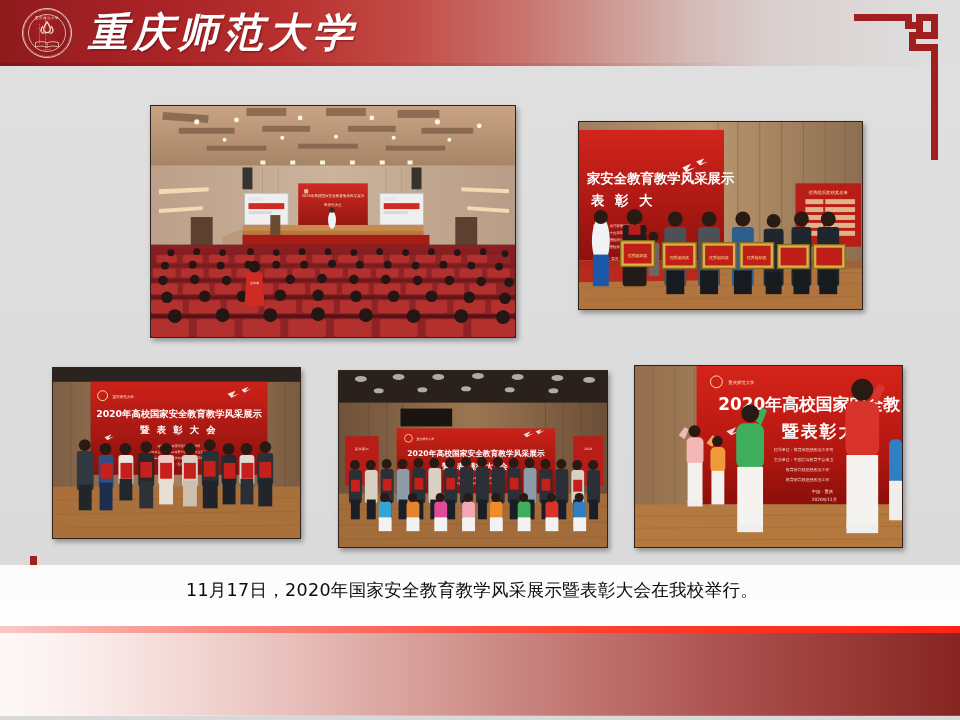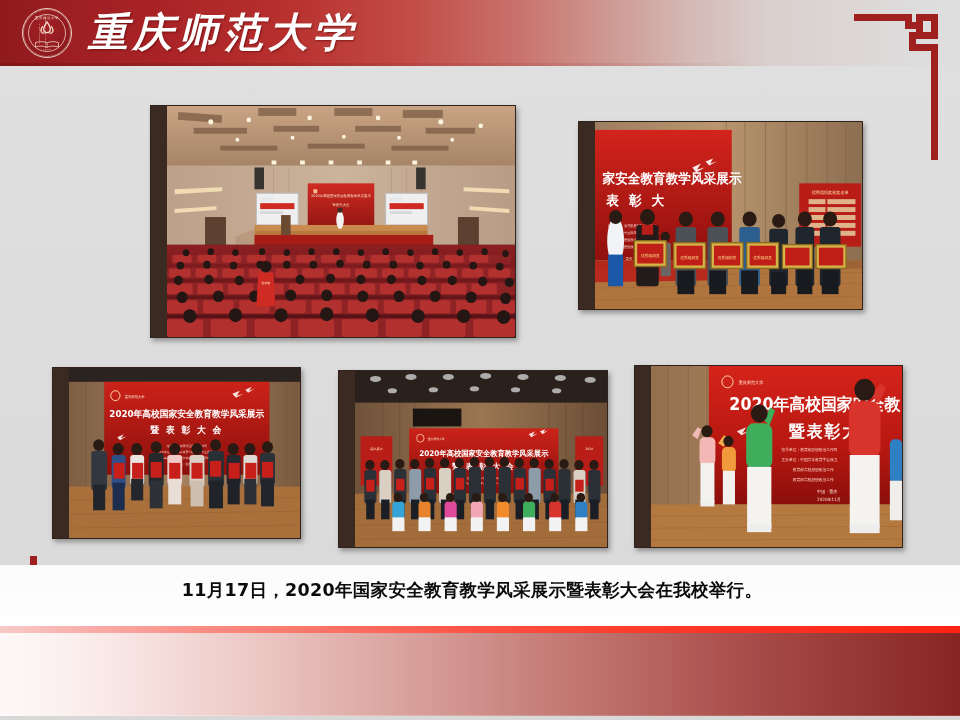--- a/index.html
+++ b/index.html
@@ -82,41 +82,40 @@
   #ornament-bottom-left { left: 22px; bottom: 12px; width: 92px; height: 158px;
     transform: rotate(180deg); }
 
   
   .photo {
     position: absolute;
     overflow: hidden;
     background: #3a2a22;
     box-shadow: 2px 3px 5px rgba(0,0,0,.35);
     border: 1px solid rgba(0,0,0,.15);
-    padding-left: 16px;
   }
   .photo svg { display: block; width: 100%; height: 100%; }
 
   #photo-auditorium   { left: 150px; top: 105px;  width: 366px; height: 233px; }
   #photo-awards       { left: 578px; top: 121px;  width: 285px; height: 189px; }
   #photo-certificates { left: 52px;  top: 367px;  width: 249px; height: 172px; }
   #photo-groupphoto   { left: 338px; top: 370px;  width: 270px; height: 178px; }
   #photo-performers   { left: 634px; top: 365px;  width: 269px; height: 183px; }
 
   
   #caption-band {
     position: absolute; left: 0; top: 565px;
     width: 960px; height: 62px;
     background: linear-gradient(180deg, #fbfbfb 0%, #fdfdfd 60%, #ffffff 100%);
   }
   #caption-text {
     position: absolute; left: 0; top: 578px; width: 944px;
     text-align: center;
     font-family: "DejaVu Sans", "Liberation Sans", sans-serif;
-    font-size: 17.5px; font-weight: bold; color: #0b0b0b;
+    font-size: 17.5px; font-weight: normal; color: #0b0b0b;
     letter-spacing: .3px;
   }
 
   
   #footer-stripe {
     position: absolute; left: 0; top: 626px; width: 960px; height: 7px;
     background: linear-gradient(90deg,
         #f7c9c7 0%, #f9aba6 10%, #fb8b82 22%, #fc6f62 36%,
         #fd5243 50%, #fe3f2e 64%, #ff3121 78%, #ff2a1a 90%, #fd2415 100%);
   }

